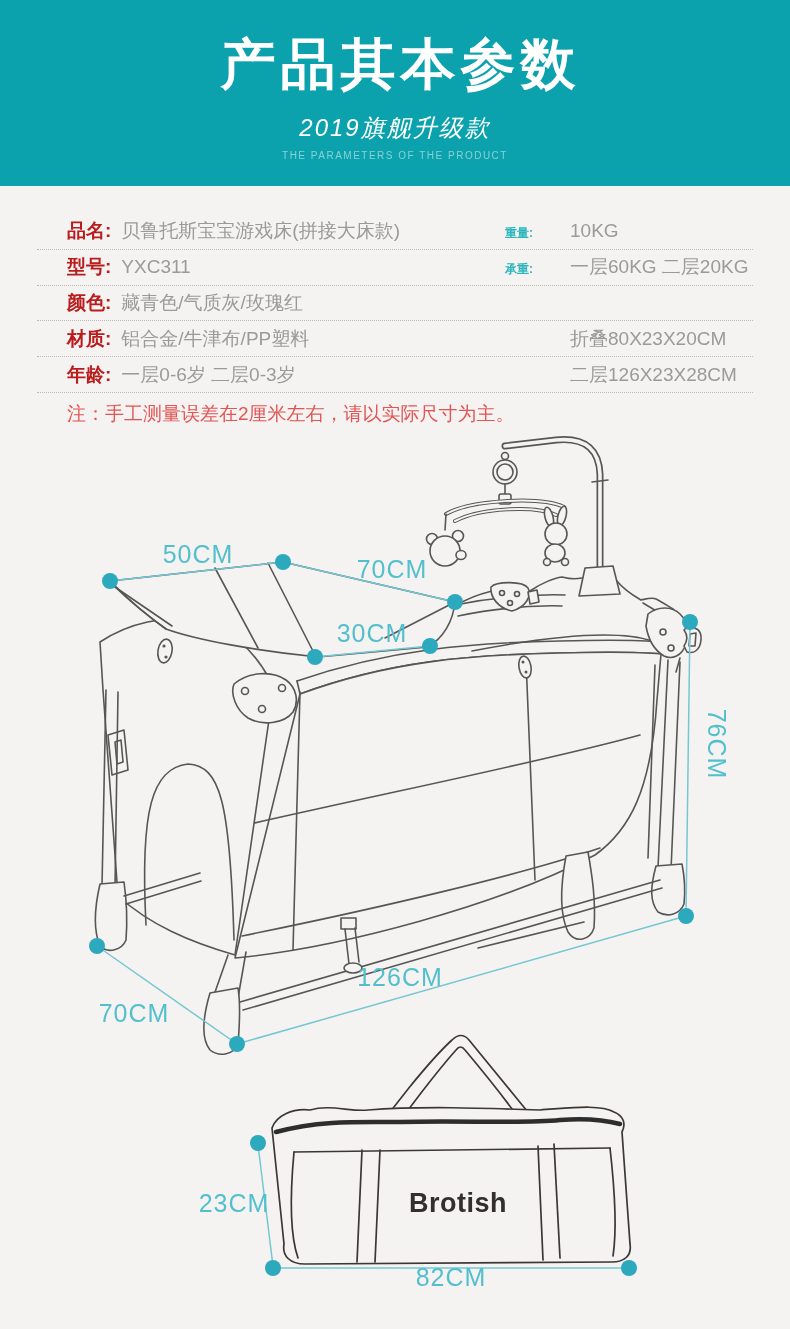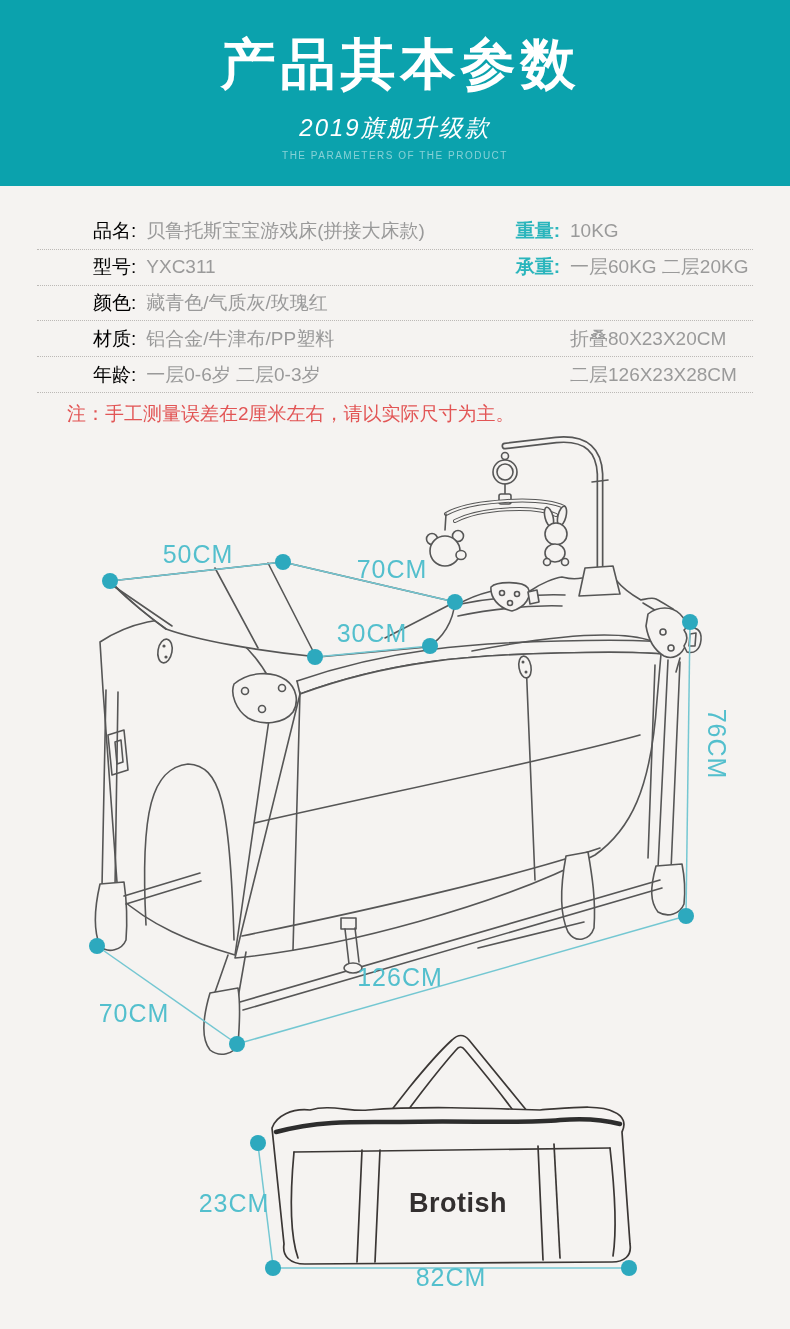--- a/index.html
+++ b/index.html
@@ -6,22 +6,22 @@
   body{width:790px;height:1329px;background:#f5f3f1;position:relative;overflow:hidden;
        font-family:"Liberation Sans", sans-serif;}
   .header{position:absolute;top:0;left:0;width:790px;height:186px;background:#0ba2ad;text-align:center;}
   .title{margin-top:28px;font-size:55px;font-weight:700;color:#ffffff;letter-spacing:5px;padding-left:11px;}
   .subtitle{margin-top:10px;font-size:24px;color:#ffffff;letter-spacing:2px;font-style:italic;}
   .caption{margin-top:6px;font-size:10px;color:rgba(255,255,255,0.5);letter-spacing:1.5px;}
   .spec{position:absolute;top:214px;left:0;width:790px;}
   .row{height:34.8px;display:flex;align-items:center;border-bottom:1px dotted #bcb9b6;margin:0 37px;}
   .cl{flex:0 0 438px;padding-left:30px;white-space:nowrap;}
   .cr{flex:1;white-space:nowrap;}
-  .lbl{color:#000000;font-weight:400;font-size:19px;margin-left:26px;}
-  .lblr{display:inline-block;min-width:55px;color:#2ab5bc;font-weight:700;font-size:19px;text-align:right;}
+  .lbl{color:#b91c1c;font-weight:700;font-size:19px;}
+  .lblr{display:inline-block;min-width:55px;color:#2ab5bc;font-weight:700;font-size:12px;}
   .val{color:#9a9a9a;font-size:19px;margin-left:10px;}
   .note{position:absolute;top:401px;left:67px;font-size:19px;color:#e25555;}
   svg text{font-family:"Liberation Sans", sans-serif;}
   .dimtxt{font-size:25px;fill:#53bfcd;letter-spacing:1px;}
 </style>
 </head>
 <body>
 
 <div class="header">
   <div class="title">产品其本参数</div>

